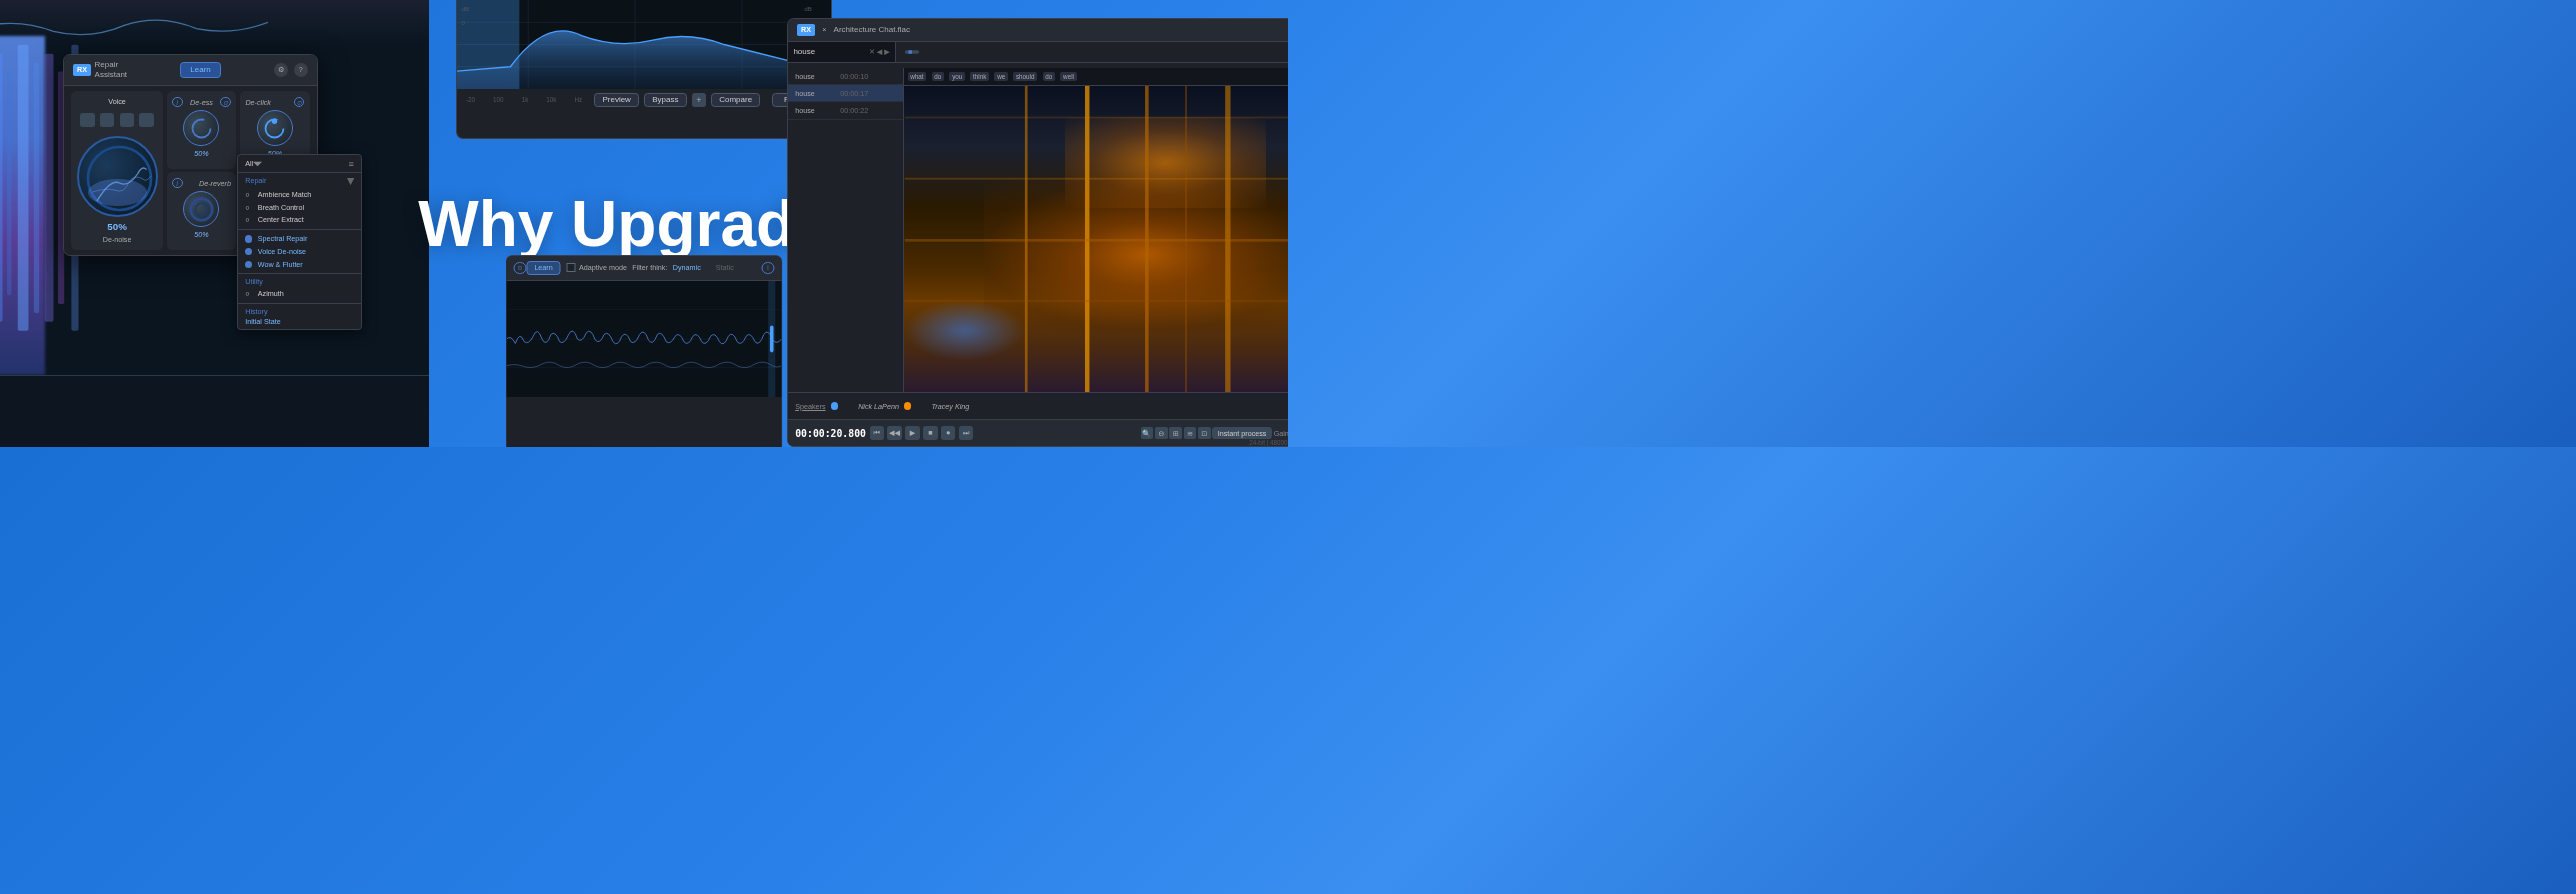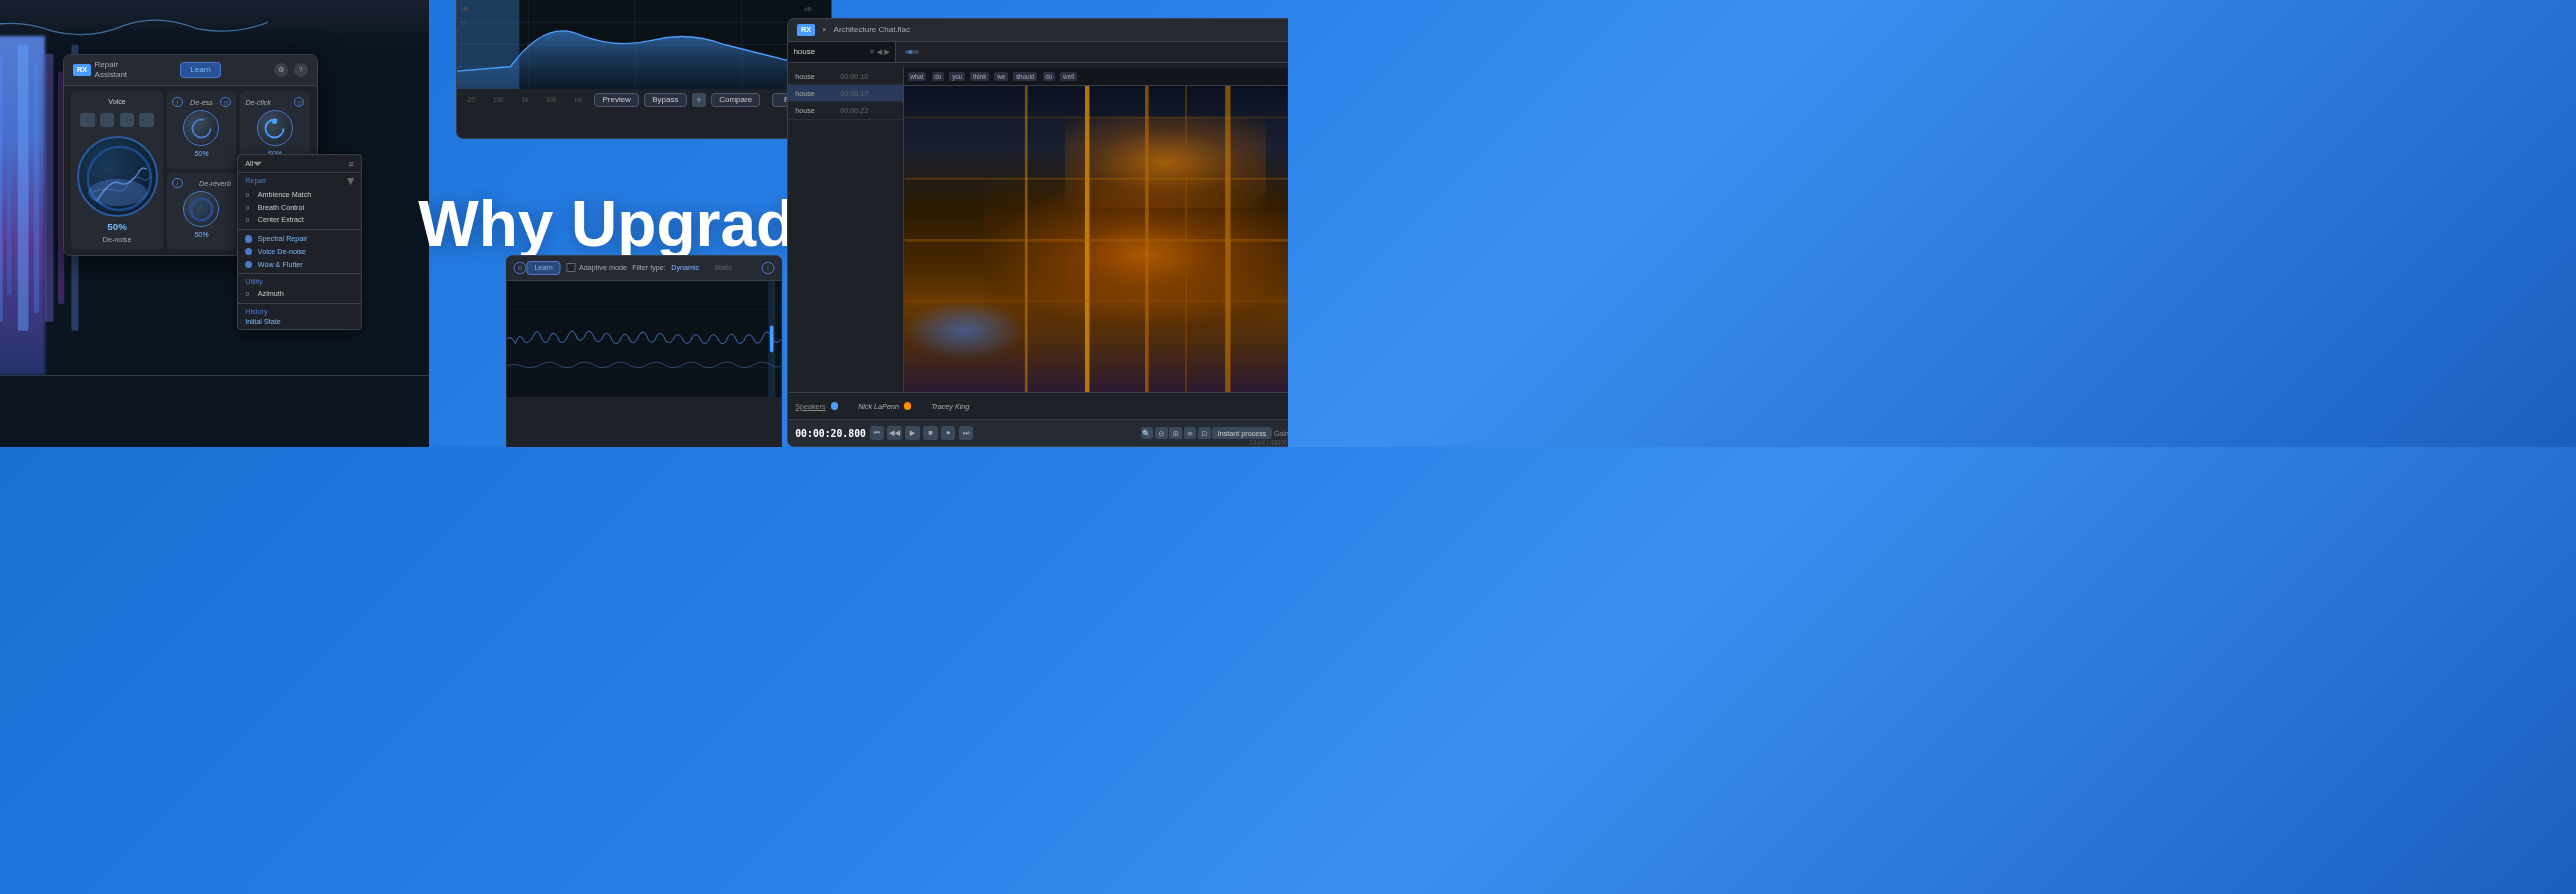--- a/index.html
+++ b/index.html
@@ -987,21 +987,21 @@
 
 <div class="nr-window-bottom">
   <div class="nr-title-bar">
     <div class="nr-icon">⊙</div>
     <div style="display:flex;align-items:center;gap:5.4px;flex:1;">
       <button class="nr-learn-btn">Learn</button>
       <div class="nr-adaptive">
         <div class="nr-checkbox"></div>
         <span>Adaptive mode</span>
       </div>
-      <span class="nr-filter-type">Filter type:</span>
+      <span class="nr-filter-type">Filter think:</span>
       <div class="nr-filter-options">
         <span class="filter-opt-active">Dynamic</span>
         <span class="filter-opt-inactive">Static</span>
       </div>
     </div>
     <div class="nr-icon">i</div>
   </div>
   <div class="nr-graph">
     <svg width="100%" height="116" viewBox="0 0 310 130" preserveAspectRatio="none">
       <rect width="310" height="130" fill="#0a1218"></rect>

